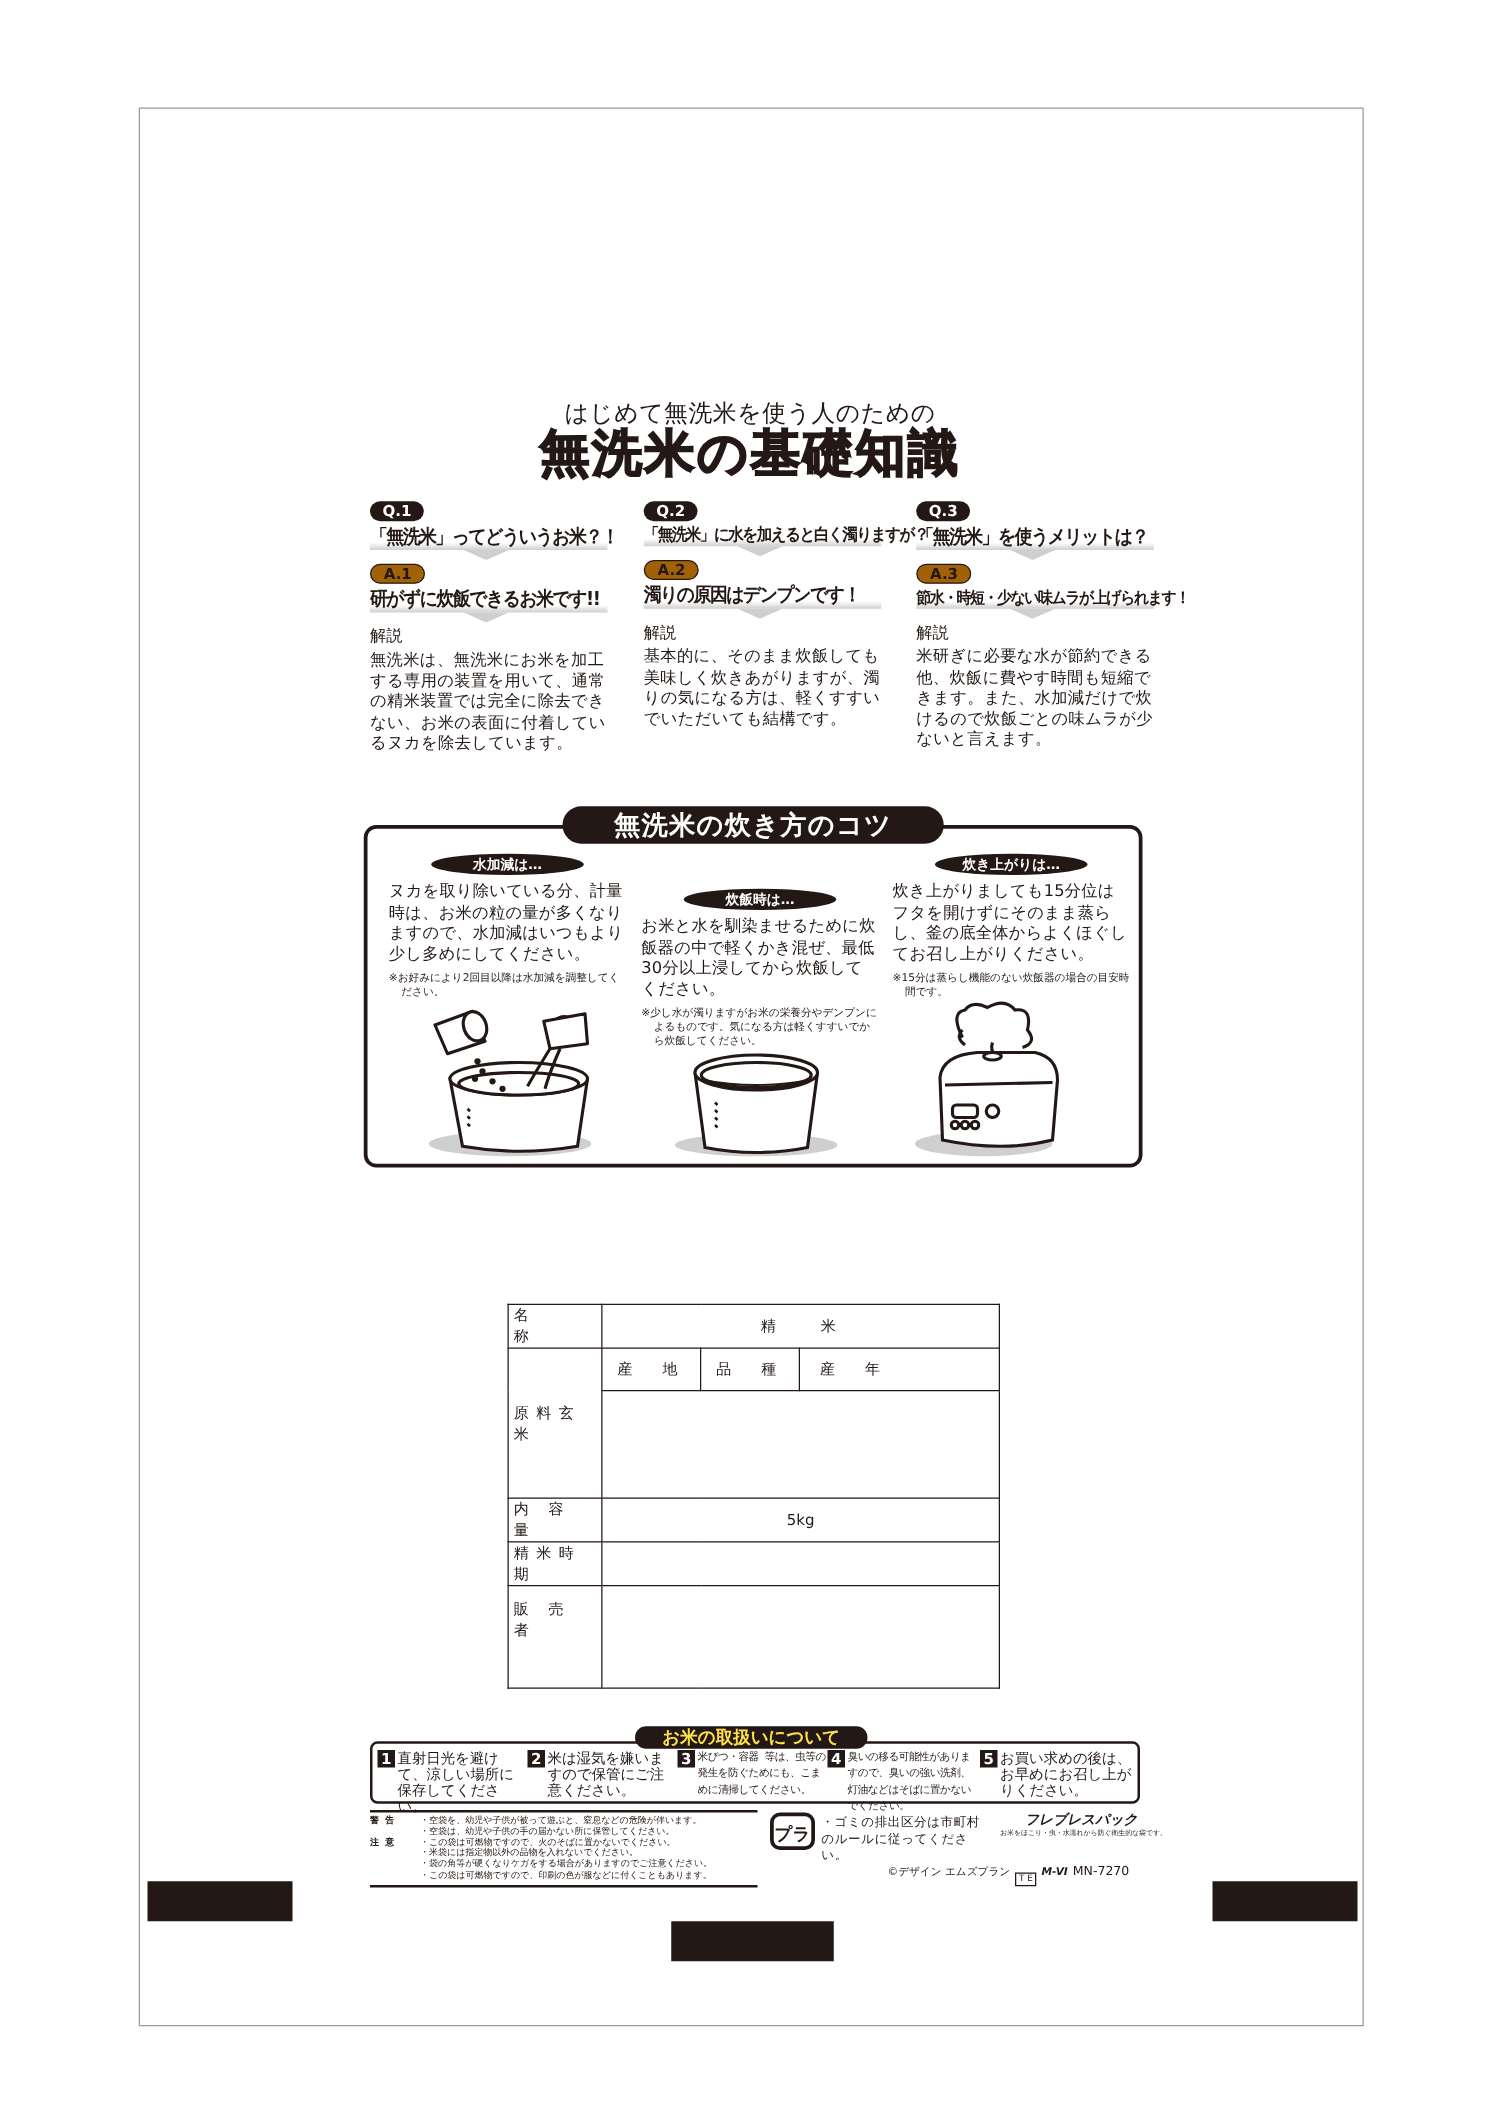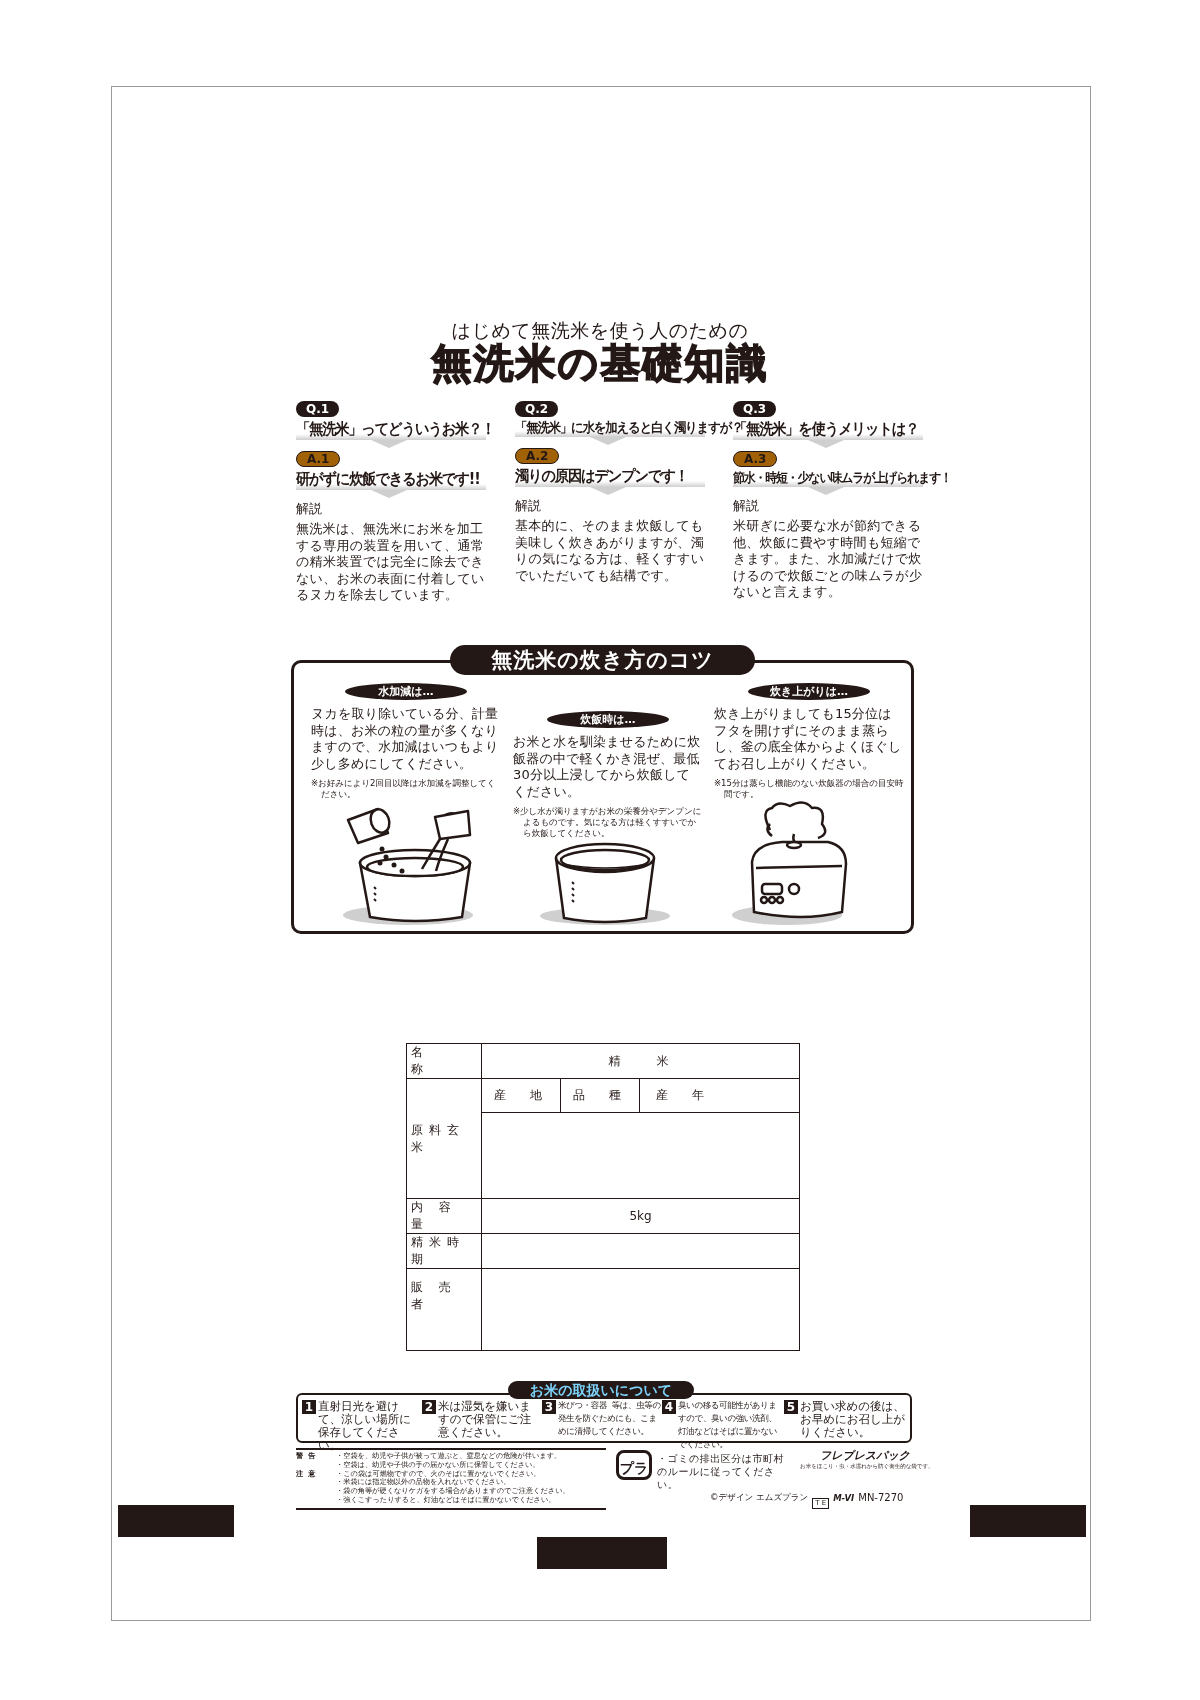--- a/index.html
+++ b/index.html
@@ -27,21 +27,21 @@
   .tip-body { font-size:13px; line-height:16.5px; margin-top:6px; letter-spacing:0.2px; }
   .tip-note { font-size:8.5px; line-height:11px; margin-top:6px; padding-left:10px; text-indent:-10px; }
 
   .shadow { position:absolute; background:#cfcfcf; border-radius:50%; }
 
   table.label { position:absolute; left:406px; top:1043px; width:394px; border-collapse:collapse; font-size:12px; }
   table.label td { border:1.3px solid #231815; padding:0; }
   .lbl { width:70px; padding-left:4px !important; letter-spacing:6px; }
 
   .handling-box { left:296px; top:1393px; width:616px; height:50px; border:2.5px solid #231815; border-radius:6px; box-sizing:border-box; }
-  .handling-title { left:508px; top:1381px; width:186px; height:18px; background:#231815; color:#7dd3fc; border-radius:9px; text-align:center; font-size:14px; font-weight:bold; line-height:18px; }
+  .handling-title { left:508px; top:1381px; width:186px; height:18px; background:#231815; color:#fde047; border-radius:9px; text-align:center; font-size:14px; font-weight:bold; line-height:18px; }
   .h-item { top:1400px; font-size:11.5px; line-height:13px; display:flex; }
   .h-num { display:inline-block; width:14px; height:14px; background:#231815; color:#fff; font-weight:bold; font-size:12px; text-align:center; line-height:14px; margin-right:2px; flex:none; }
   .h-text.small { font-size:8.5px; line-height:13px; letter-spacing:-0.4px;font-family:Liberation Mono, monospace; }
 
   .warn-block { left:296px; top:1448px; width:310px; font-size:7.2px; line-height:8.8px; border-top:2px solid #231815; border-bottom:2px solid #231815; padding:2px 0 3px 0; }
   .warn-row { display:flex; }
   .warn-lbl { width:40px; flex:none; font-weight:bold; letter-spacing:5px; }
 
   .reg-marks div { position:absolute; background:#231815; }
 </style>
@@ -256,21 +256,21 @@
   <div class="warn-row">
       <span class="warn-lbl"></span>
       <span>・米袋には指定物以外の品物を入れないでください。</span>
     </div>
   <div class="warn-row">
       <span class="warn-lbl"></span>
       <span>・袋の角等が硬くなりケガをする場合がありますのでご注意ください。</span>
     </div>
   <div class="warn-row">
       <span class="warn-lbl"></span>
-      <span>・強くこすったりすると、灯油などはそばに置かないでください。</span>
+      <span>・この袋は可燃物ですので、印刷の色が服などに付くこともあります。</span>
     </div>
 </div>
 
 <div class="abs" style="left:616px; top:1450px; width:36px; height:30px; border:3px solid #231815; border-radius:8px; text-align:center; line-height:30px; font-weight:bold; font-size:14px; box-sizing:border-box;">
   <span style="line-height:24px;">プラ</span>
 </div>
 <div class="abs" style="left:657px; top:1452px; width:130px; font-size:10px; line-height:13px; letter-spacing:0.5px;">・ゴミの排出区分は市町村のルールに従ってください。</div>
 
 <div class="abs" style="left:815px; top:1448px; width:100px; text-align:center; font-size:11px; font-style:italic; font-weight:bold;">フレブレスパック</div>
 <div class="abs" style="left:800px; top:1463px; width:115px; text-align:center; font-size:5.5px; white-space:nowrap;">お米をほこり・虫・水濡れから防ぐ衛生的な袋です。</div>

